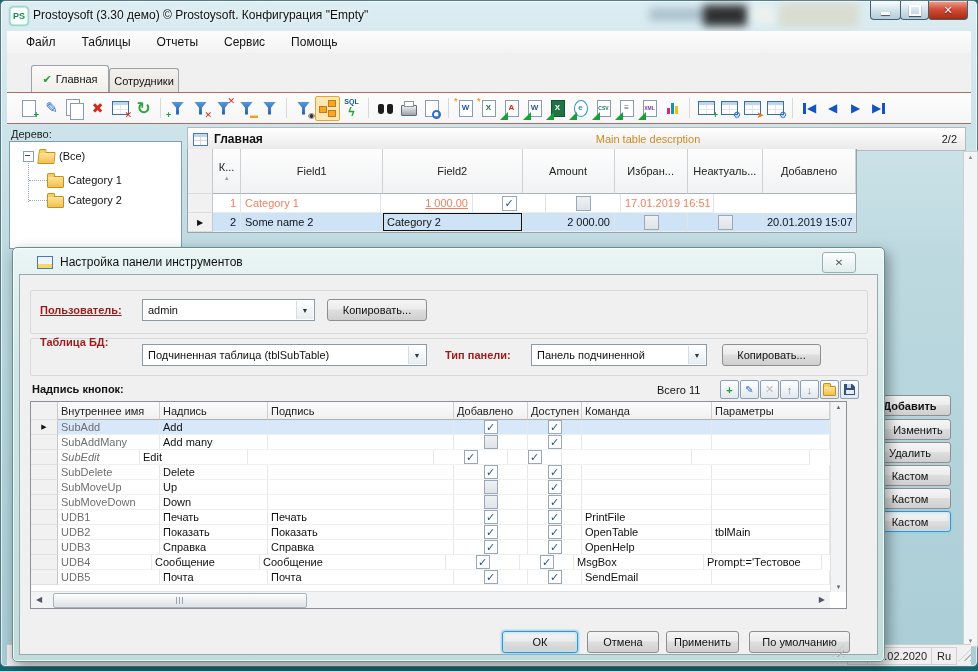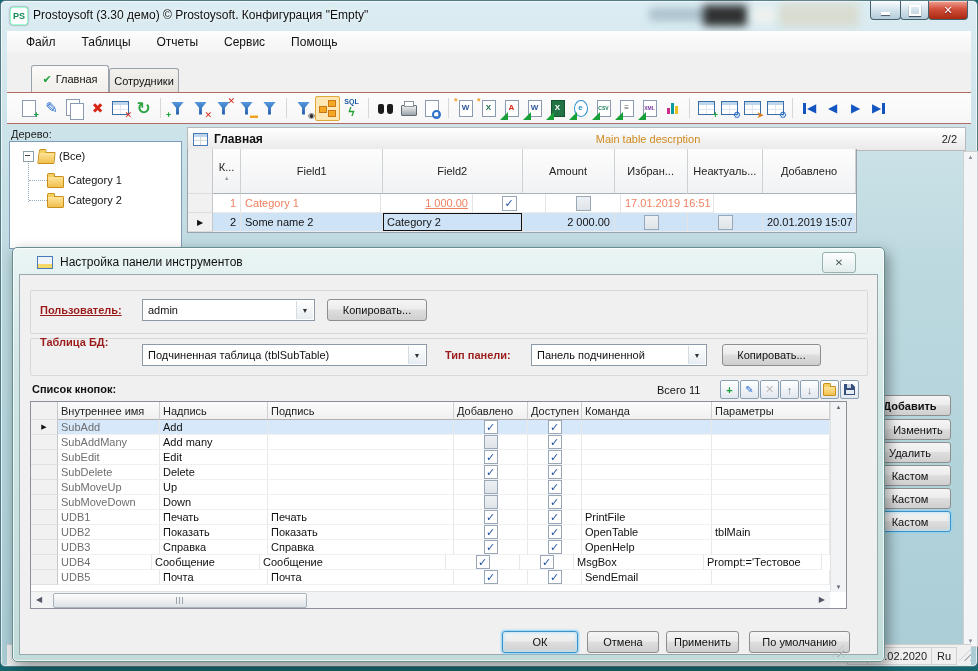--- a/index.html
+++ b/index.html
@@ -492,21 +492,21 @@
       </div>
       <div class="rlab" style="left:425px;top:74px">Тип панели:</div>
       <div class="combo" style="left:511px;top:69px;width:176px">
         <span>Панель подчиненной</span>
         <span class="arr">▼</span>
       </div>
       <div class="btn" style="position:absolute;left:702px;top:69px;width:99px;height:22px">
           <span>Копировать...</span>
         </div>
 
-      <div class="blab" style="left:12px;top:108px">Список кнопок:</div>
+      <div class="blab" style="left:12px;top:108px">Надпись кнопок:</div>
       <div class="nlab" style="left:637px;top:109px">Всего 11</div>
       <div class="minibar" style="left:700px;top:105px" id="minibar">
           <span class="minibtn">
             <span style="color:#18a038">+</span>
           </span>
           <span class="minibtn">
             <span style="color:#2a6fd0;font-size:10px">✎</span>
           </span>
           <span class="minibtn">
             <span style="color:#bcbcbc">✕</span>
@@ -560,21 +560,21 @@
                 <span class="cb sm"></span>
               </div>
               <div class="gc  c" style="width: 54px;">
                 <span class="cb sm on"></span>
               </div>
               <div class="gc " style="width: 130px;"></div>
               <div class="gc " style="width: 118px;"></div>
             </div>
             <div class="grow">
               <div class="gmark" style="width: 27px;"></div>
-              <div class="gc name" style="width: 102px;">SubEdit</div>
+              <div class="gc name" style="width: 82px; font-style: italic;">SubEdit</div>
               <div class="gc " style="width: 108px;">Edit</div>
               <div class="gc " style="width: 186px;"></div>
               <div class="gc  c" style="width: 74px;">
                 <span class="cb sm on"></span>
               </div>
               <div class="gc  c" style="width: 54px;">
                 <span class="cb sm on"></span>
               </div>
               <div class="gc " style="width: 130px;"></div>
               <div class="gc " style="width: 118px;"></div>

